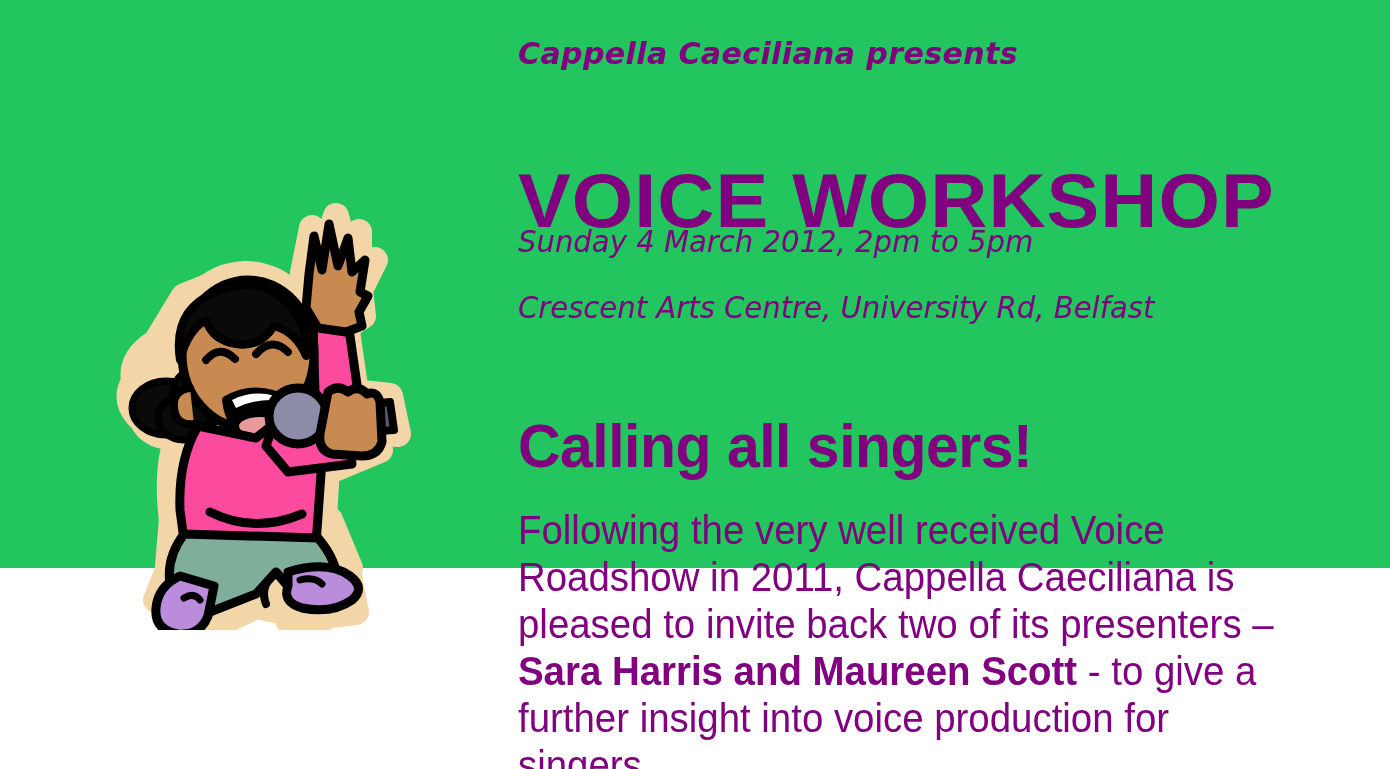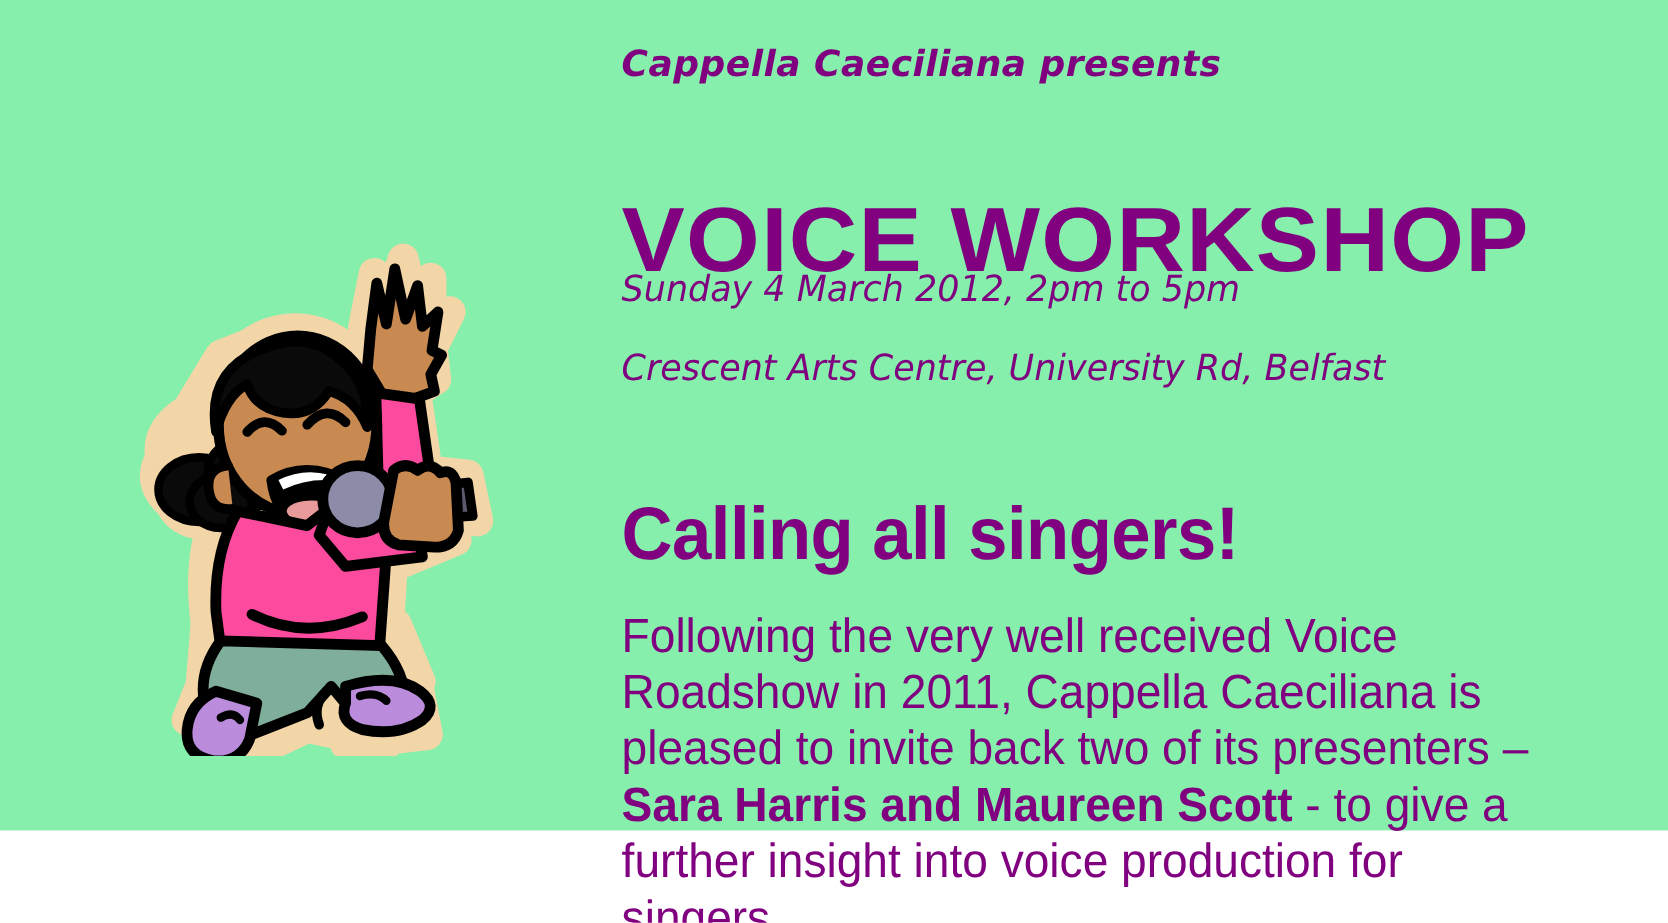--- a/index.html
+++ b/index.html
@@ -10,22 +10,22 @@
   body {
     width: 1390px;
     height: 769px;
     overflow: hidden;
     font-family: "Liberation Sans", sans-serif;
   }
 
   #poster {
     position: relative;
     width: 1390px;
-    height: 692px;
-    background: #86efac;
+    height: 568px;
+    background: #22c55e;
   }
 
   
   #illustration {
     position: absolute;
     left: 60px;
     top: 120px;
     width: 360px;
     height: 510px;
   }

